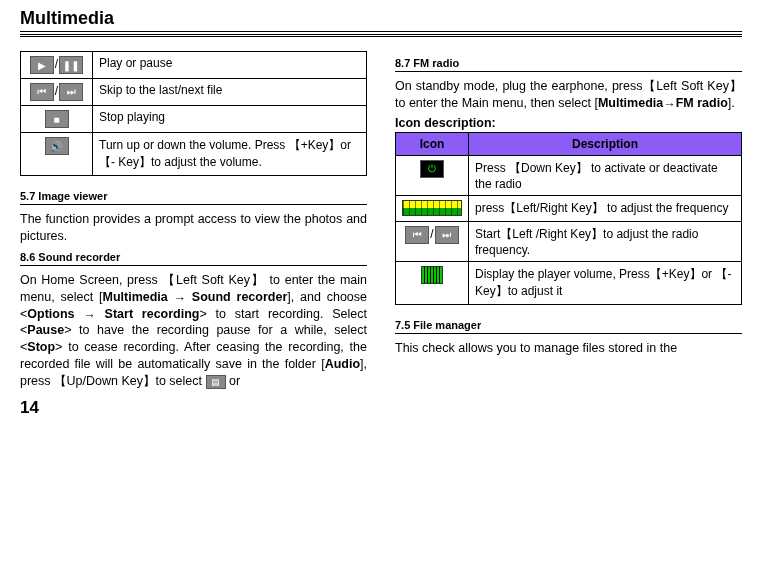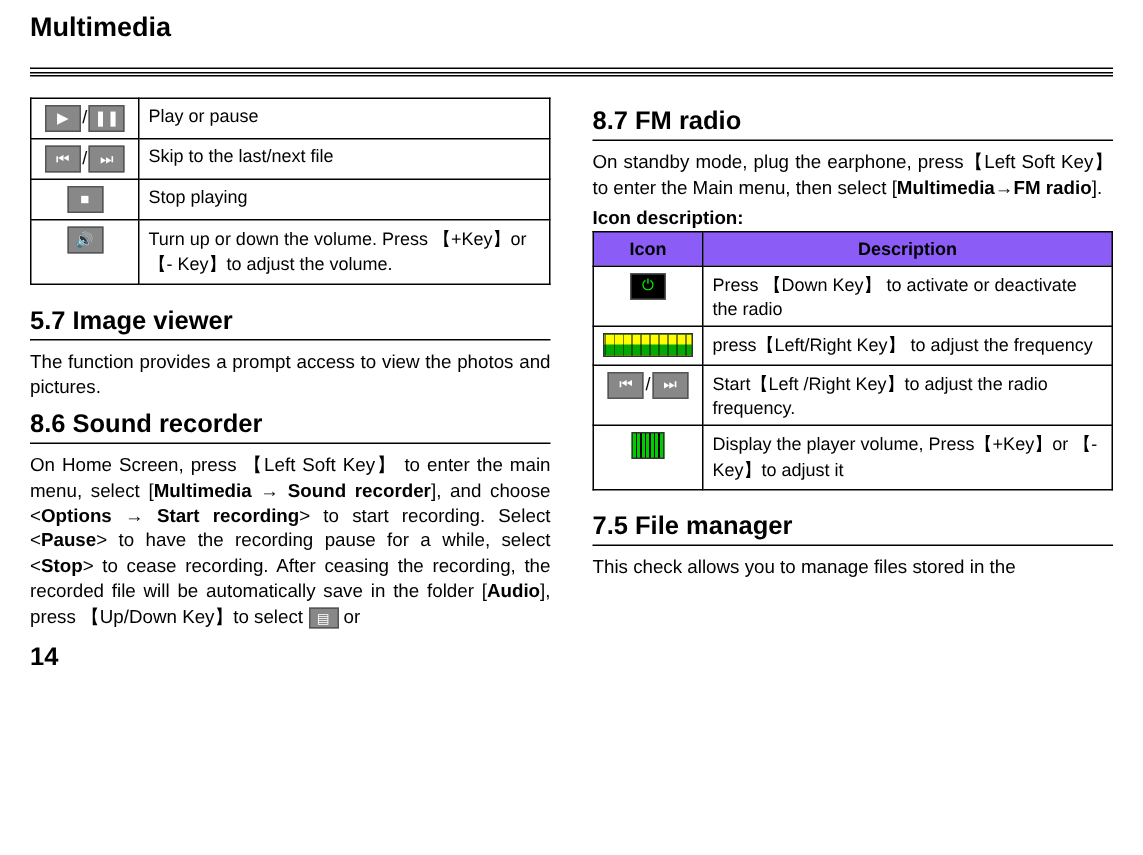--- a/index.html
+++ b/index.html
@@ -1,25 +1,25 @@
 <!DOCTYPE html>
 <html><head>
 <meta charset="utf-8">
 <style>
   * { margin: 0; padding: 0; box-sizing: border-box; }
   body { font-family: Arial, sans-serif; font-size: 12px; width: 762px; height: 570px; background: #fff; color: #000; padding: 8px 20px 10px 20px; }
-  .header { font-size: 18px; font-weight: bold; border-bottom: 1px solid #000; padding-bottom: 16px; margin-bottom: 2px; }
+  .header { font-size: 18px; font-weight: bold; border-bottom: 1px solid #000; padding-bottom: 2px; margin-bottom: 2px; }
   .double-rule { border-top: 3px double #000; height: 0; margin-bottom: 14px; }
   .columns { display: flex; gap: 28px; }
   .col { flex: 1; min-width: 0; }
   table { border-collapse: collapse; width: 100%; margin-bottom: 14px; }
   table.icon-tbl td, table.icon-tbl th { border: 1px solid #000; padding: 4px 6px; vertical-align: top; font-size: 12px; }
   table.icon-tbl th { background: #8b5cf6; font-weight: bold; text-align: center; }
   .icon-cell { width: 72px; text-align: center; }
-  .h2 { font-size: 17px; font-weight: bold; margin: 6px 0 2px 0; }
+  .h2 { font-size: 11px; font-weight: bold; margin: 6px 0 2px 0; }
   .rule { border-top: 1px solid #000; margin: 2px 0 6px 0; }
   .para { font-size: 12.5px; line-height: 1.35; text-align: justify; margin-bottom: 4px; }
   .subhead { font-size: 12.5px; font-weight: bold; margin: 4px 0 2px 0; }
   .page-num { font-size: 17px; font-weight: bold; margin-top: 8px; }
   
   .ibox { display: inline-flex; align-items: center; justify-content: center; width: 24px; height: 18px; background: #888; border: 1px solid #555; margin: 0 1px; vertical-align: middle; color: #fff; font-size: 10px; }
   .ibox.green { background: #000; color: #0f0; }
   .tuner { display: inline-block; width: 60px; height: 16px; background: linear-gradient(to bottom, #ff0 0 50%, #0a0 50% 100%); border: 1px solid #333; vertical-align: middle; position: relative; }
   .tuner::after { content: ""; position: absolute; inset: 0; background-image: repeating-linear-gradient(to right, #000 0 1px, transparent 1px 6px); opacity: .5; }
   .eq { display: inline-block; width: 22px; height: 18px; background: repeating-linear-gradient(to right, #0c0 0 2px, #000 2px 3px); border: 1px solid #333; vertical-align: middle; }

